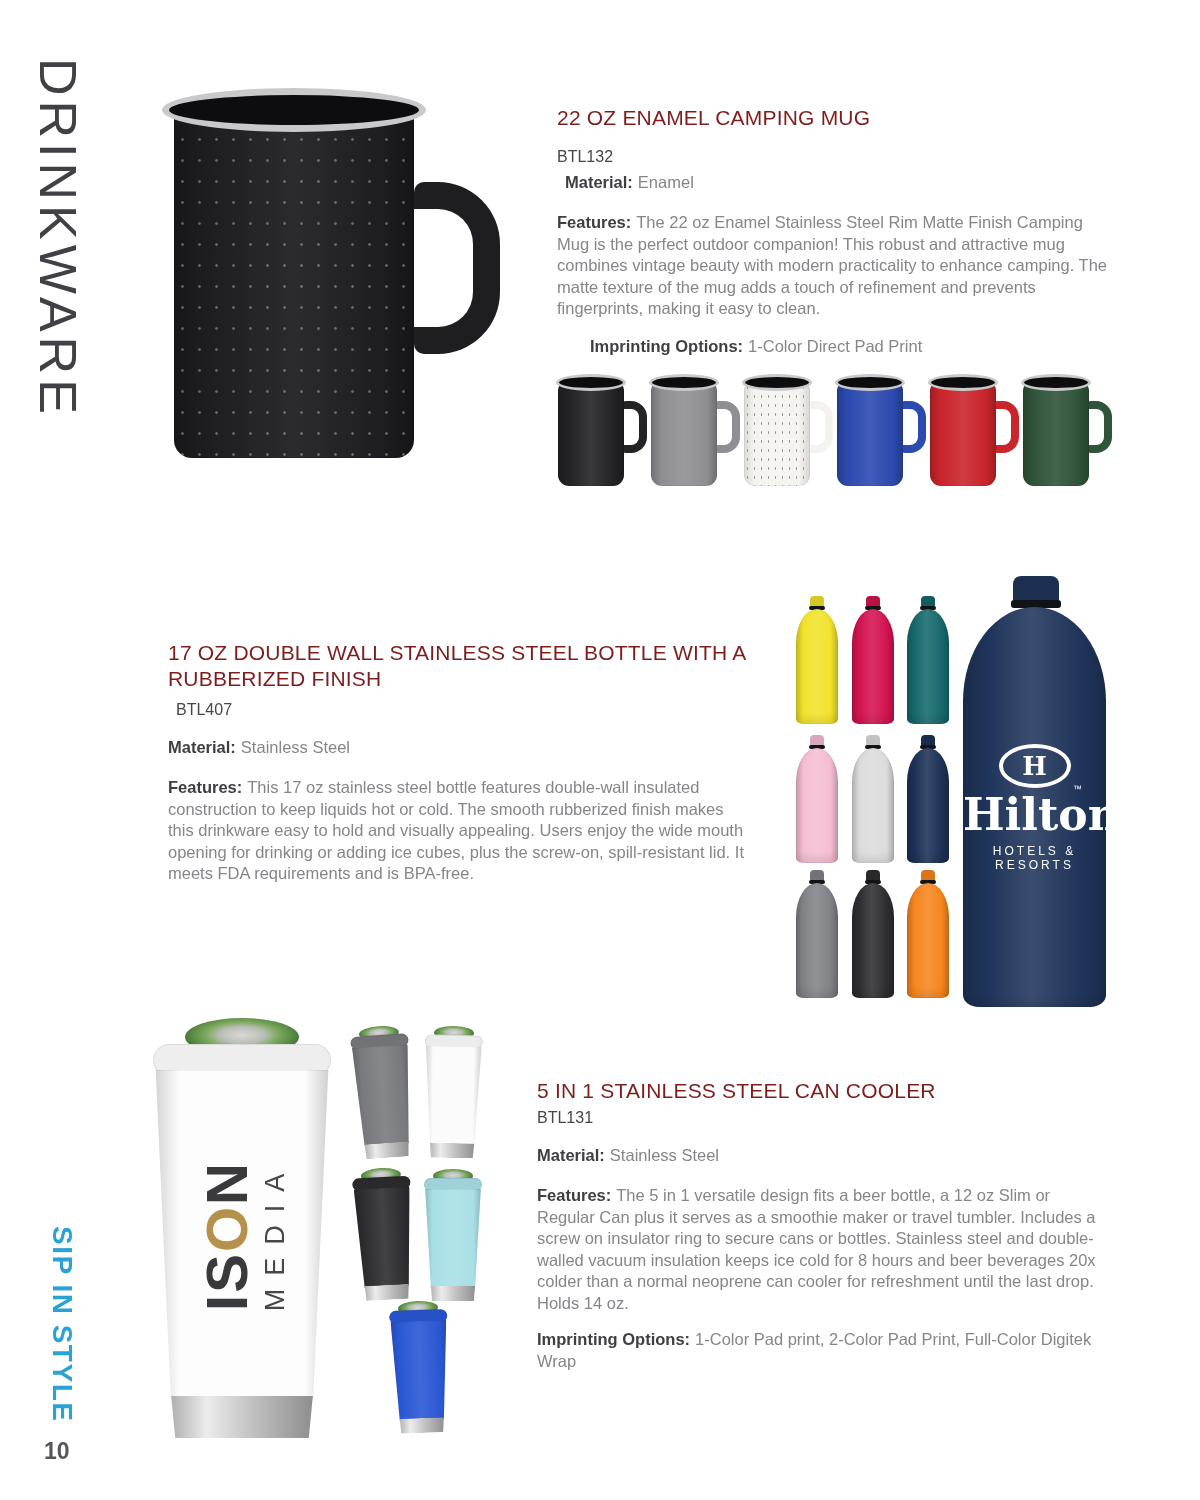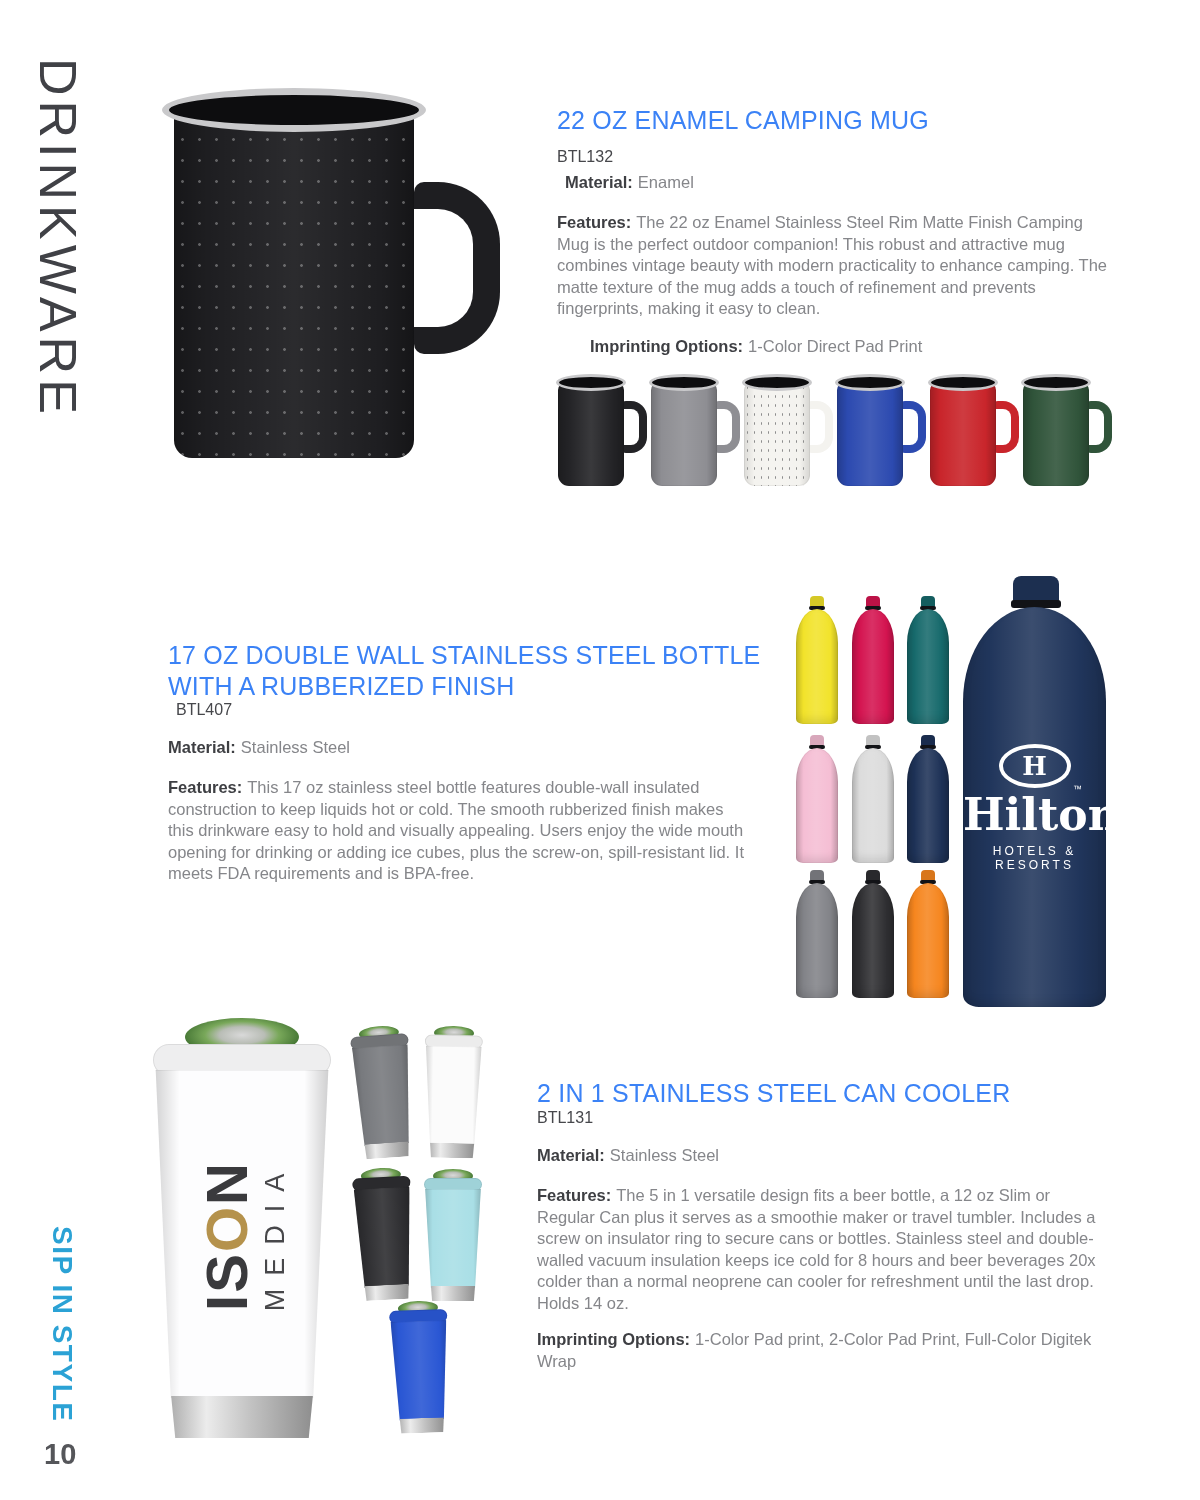--- a/index.html
+++ b/index.html
@@ -3,24 +3,24 @@
 <meta charset="utf-8">
 <style>
   html,body{margin:0;padding:0;background:#ffffff;}
   #page{position:relative;width:1200px;height:1500px;background:#ffffff;overflow:hidden;
         font-family:"Liberation Sans", sans-serif;}
 
   
   .vlabel{position:absolute;transform-origin:top left;transform:rotate(90deg);white-space:nowrap;}
   #drinkware-label{left:88px;top:58px;font-size:52px;font-weight:400;letter-spacing:5px;color:#404146;}
   #tagline{left:78px;top:1226px;font-size:28px;font-weight:700;letter-spacing:1.5px;color:var(--c,#2d9fd6);}
-  #page-num{position:absolute;left:44px;top:1438px;font-size:29px;font-weight:700;color:#55565a;}
-
-  
-  .ptitle{position:absolute;font-size:25px;font-weight:500;color:#3b82f6;letter-spacing:.2px;line-height:1.22;}
+  #page-num{position:absolute;left:44px;top:1438px;font-size:23px;font-weight:700;color:#55565a;}
+
+  
+  .ptitle{position:absolute;font-size:21px;font-weight:500;color:#7f1d1d;letter-spacing:.2px;line-height:1.22;}
   .pcode{position:absolute;font-size:16px;font-weight:500;color:#46474b;}
   .prow{position:absolute;font-size:16.5px;color:#85868a;line-height:21.5px;}
   .lbl{font-weight:700;color:#3e3f43;margin-right:5px;}
 
   
   .mug{position:absolute;}
   .mug .mbody{position:absolute;background-color:var(--c);
       background-image:linear-gradient(90deg,rgba(0,0,0,.20) 0,rgba(0,0,0,0) 16%,rgba(255,255,255,.10) 50%,rgba(0,0,0,0) 84%,rgba(0,0,0,.22) 100%);
       box-shadow:inset 0 0 0 1px rgba(0,0,0,.05);}
   .mug .mrim{position:absolute;border-radius:50%;background:#0d0d0f;box-sizing:border-box;border:4px solid #c9c9cb;}
@@ -275,21 +275,21 @@
       <div class="cbody"></div>
       <div class="cband"></div>
     </div>
   <div class="cooler cooler-sm" id="p3-v5" style="--c: #2a57d4;">
       <div class="ccan"></div>
       <div class="ccollar"></div>
       <div class="cbody"></div>
       <div class="cband"></div>
     </div>
 
-  <div class="ptitle" style="left:537px;top:1078px;width:560px;">2 IN 1 STAINLESS STEEL CAN COOLER</div>
+  <div class="ptitle" style="left:537px;top:1078px;width:560px;">5 IN 1 STAINLESS STEEL CAN COOLER</div>
   <div class="pcode" style="left:537px;top:1109px;">BTL131</div>
   <div class="prow" style="left:537px;top:1145px;width:560px;">
     <span class="lbl">Material:</span><span>Stainless Steel</span>
   </div>
   <div class="prow" style="left:537px;top:1185px;width:560px;">
     <span class="lbl">Features:</span><span>The 5 in 1 versatile design fits a beer bottle, a 12 oz Slim or Regular Can plus it serves as a smoothie maker or travel tumbler. Includes a screw on insulator ring to secure cans or bottles. Stainless steel and double-walled vacuum insulation keeps ice cold for 8 hours and beer beverages 20x colder than a normal neoprene can cooler for refreshment until the last drop. Holds 14 oz.</span>
   </div>
   <div class="prow" style="left:537px;top:1329px;width:560px;">
     <span class="lbl">Imprinting Options:</span><span>1-Color Pad print, 2-Color Pad Print, Full-Color Digitek Wrap</span>
   </div>

